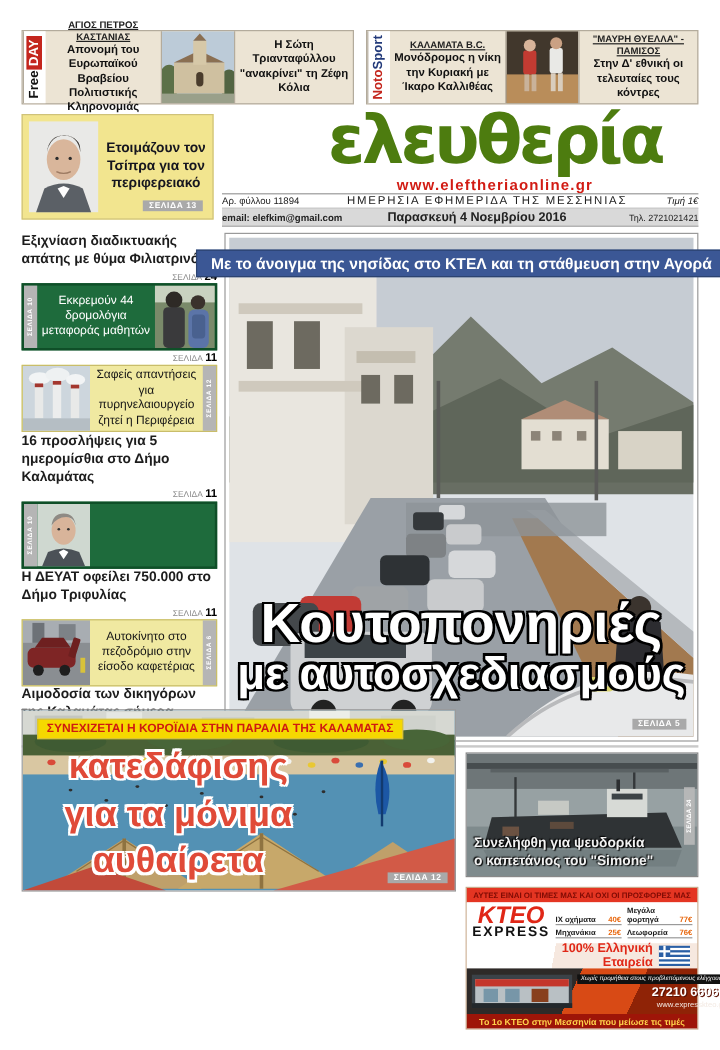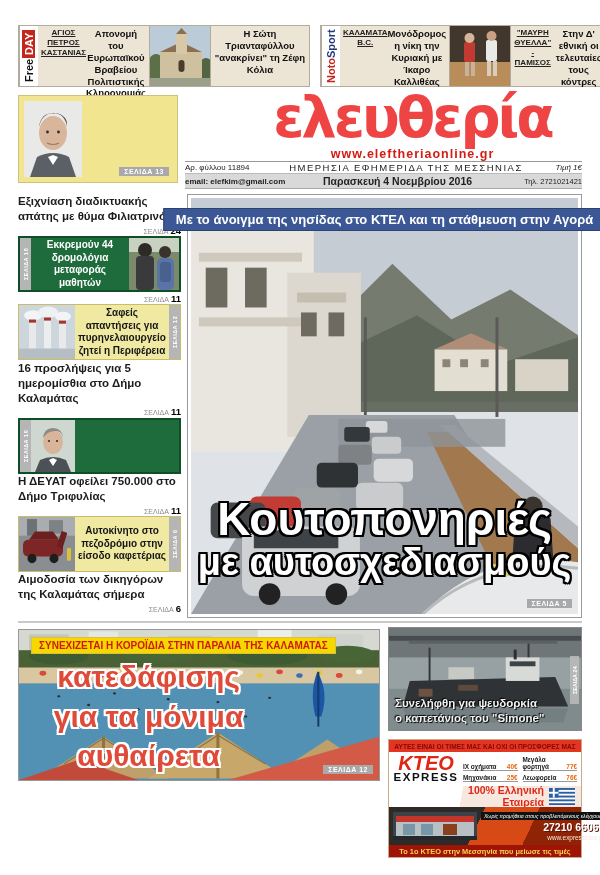--- a/index.html
+++ b/index.html
@@ -7,73 +7,73 @@
 
   
   .topstrip{position:absolute;left:18px;top:25px;width:564px;height:62px;display:flex;gap:10px;}
   .banner{flex:1;display:flex;border:1px solid #b3ab9c;background:#ece4d4;}
   .vlabel{width:18px;background:#fff;border-right:1px solid #b3ab9c;display:flex;align-items:center;justify-content:center;
           writing-mode:vertical-rl;transform:rotate(180deg);font-weight:bold;font-size:11px;line-height:1;}
   .vlabel .v1{color:#111;}
   .vlabel .v2{background:#c4261d;color:#fff;padding:3px 1px;}
   .vlabel .n1{color:#c4261d;}
   .vlabel .n2{color:#223a7a;}
-  .bbox{flex:1;display:flex;flex-direction:row;justify-content:center;text-align:center;padding:2px 3px;}
+  .bbox{flex:1;display:flex;flex-direction:column;justify-content:center;text-align:center;padding:2px 3px;}
   .bbox .kick{font-size:8px;font-weight:bold;text-decoration:underline;color:#222;line-height:1.25;}
   .bbox .btxt{font-size:9.5px;font-weight:bold;line-height:1.25;color:#111;}
   .bbox.fixed{flex:none;width:92px;border-left:1px solid #b3ab9c;}
   .thumb{width:60px;flex:none;border-left:1px solid #b3ab9c;}
   .thumb svg{display:block;width:100%;height:100%;}
 
   
   .promo{position:absolute;left:18px;top:95px;width:160px;height:88px;background:#f2e58f;border:1px solid #cfc27a;display:flex;gap:6px;padding:5px;box-sizing:border-box;}
   .promo svg{width:58px;height:100%;flex:none;}
   .promo-text{flex:1;display:flex;flex-direction:column;justify-content:center;font-weight:bold;font-size:11.5px;line-height:1.3;text-align:center;color:#15151f;}
   .badge{background:#a9a9a9;color:#fff;font-size:7px;font-weight:bold;letter-spacing:.5px;padding:1px 5px;white-space:nowrap;}
   .promo .badge{position:absolute;right:8px;bottom:6px;}
   .tagline{position:absolute;left:190px;top:99px;font-family:"DejaVu Serif",serif;font-style:italic;font-size:11px;line-height:1.35;color:#333;}
-  .logo{position:absolute;left:243px;top:90px;width:339px;text-align:center;font-family:"DejaVu Sans",sans-serif;font-weight:900;font-size:56px;color:#ef4444;letter-spacing:-3px;line-height:1;}
+  .logo{position:absolute;left:243px;top:90px;width:339px;text-align:center;font-family:"DejaVu Sans",sans-serif;font-weight:900;font-size:56px;color:#4d7c0f;letter-spacing:-3px;line-height:1;}
   .website{position:absolute;left:243px;top:147px;width:339px;text-align:center;color:#d21c14;font-weight:bold;font-size:12.5px;letter-spacing:1px;}
   .inforow1{position:absolute;left:185px;top:161px;width:397px;height:13px;display:flex;align-items:center;border-top:1px solid #999;border-bottom:1px solid #bbb;font-size:8px;color:#222;box-sizing:border-box;}
   .inforow1 .issue{width:95px;}
   .inforow1 .subtitle{flex:1;text-align:center;font-size:9.5px;letter-spacing:1.5px;}
   .inforow1 .price{width:50px;text-align:right;font-style:italic;}
   .inforow2{position:absolute;left:185px;top:174px;width:397px;height:15px;background:#d9d9d9;border-bottom:1px solid #aaa;display:flex;align-items:center;font-size:8px;color:#222;box-sizing:border-box;}
   .inforow2 .email{width:110px;font-weight:bold;}
   .inforow2 .date{flex:1;text-align:center;font-weight:bold;font-size:10.5px;}
   .inforow2 .phone{width:82px;text-align:right;font-size:7.5px;}
 
   
   .sidebar{position:absolute;left:18px;top:194px;width:163px;height:420px;display:flex;flex-direction:column;justify-content:space-between;}
   .sb-text .t{font-size:11.5px;font-weight:bold;line-height:1.3;color:#1c1c1c;}
   .sb-page{text-align:right;margin-top:1px;font-size:7px;color:#8a8a8a;}
   .sb-page b{font-size:9.5px;color:#000;margin-left:2px;}
   .sb-box{display:flex;align-items:stretch;height:56px;position:relative;box-sizing:border-box;}
   .sb-box.green{background:#1e6b3c;border:2px solid #0f4f28;color:#fff;}
   .sb-box.yellow{background:#f0e9a1;border:1px solid #c9bd6a;color:#151515;}
   .vchip{width:11px;flex:none;background:#b5b5b5;color:#fff;font-size:5.5px;font-weight:bold;letter-spacing:.5px;display:flex;align-items:center;justify-content:center;
          writing-mode:vertical-rl;transform:rotate(180deg);}
-  .sb-box .txt{flex:1;display:flex;align-items:center;justify-content:center;text-align:center;font-weight:bold;font-size:10px;line-height:1.25;padding:2px 3px;border-radius:25px;}
+  .sb-box .txt{flex:1;display:flex;align-items:center;justify-content:center;text-align:center;font-weight:normal;font-size:10px;line-height:1.25;padding:2px 3px;border-radius:25px;}
   .sb-box svg{flex:none;height:100%;}
 
   
   .main-story{position:absolute;left:187px;top:194px;width:395px;height:424px;border:1px solid #9a9a9a;background:#fff;padding:3px;box-sizing:border-box;}
   .photo{position:relative;width:100%;height:100%;}
   .photo > svg{position:absolute;inset:0;width:100%;height:100%;}
   .kicker{position:absolute;top:10px;left:50%;transform:translateX(-50%);background:#3b5795;border:1px solid #2c4370;color:#fff;font-weight:bold;font-size:13px;padding:3px 12px;white-space:nowrap;}
   .headline{position:absolute;bottom:31px;left:0;width:100%;text-align:center;font-weight:900;}
   .outline-black{color:#fff;text-shadow:-2px -2px 0 #000,0 -2px 0 #000,2px -2px 0 #000,-2px 0 0 #000,2px 0 0 #000,-2px 2px 0 #000,0 2px 0 #000,2px 2px 0 #000;}
   .headline .h1{font-size:46px;line-height:1.05;}
   .headline .h2{font-size:38px;line-height:1.05;}
   .corner-badge{position:absolute;right:6px;bottom:6px;}
 
   .divider{position:absolute;left:18px;top:621px;width:564px;height:2px;background:#c9c9c9;}
 
   
-  .beach-story{position:absolute;left:18px;top:629px;width:362px;height:152px;border:1px solid #999;box-sizing:border-box;padding-left:11px;}
+  .beach-story{position:absolute;left:18px;top:591px;width:362px;height:152px;border:1px solid #999;box-sizing:border-box;padding-left:11px;}
   .bl-kicker{position:absolute;top:7px;left:12px;background:#f5d800;color:#cf1a10;font-weight:bold;font-size:10px;padding:2px 7px;white-space:nowrap;border:1px solid #d8c23a;}
   .bl-headline{position:absolute;top:27px;left:0;width:72%;text-align:center;font-weight:900;font-size:30px;line-height:1.32;}
   .outline-white{color:#e04a38;text-shadow:-2px -2px 0 #fff,0 -2px 0 #fff,2px -2px 0 #fff,-2px 0 0 #fff,2px 0 0 #fff,-2px 2px 0 #fff,0 2px 0 #fff,2px 2px 0 #fff;}
 
   
   .ship-story{position:absolute;left:388px;top:627px;width:194px;height:104px;border:1px solid #888;box-sizing:border-box;}
   .ship-caption{position:absolute;left:6px;bottom:5px;font-weight:bold;font-size:11.5px;line-height:1.25;color:#f2f2f2;text-shadow:1px 1px 1px #000,-1px -1px 1px #000;}
   .ship-chip{position:absolute;right:2px;bottom:26px;height:48px;width:9px;background:rgba(185,185,185,.9);color:#fff;font-size:5.5px;font-weight:bold;display:flex;align-items:center;justify-content:center;writing-mode:vertical-rl;transform:rotate(180deg);}
 
   
@@ -164,20 +164,21 @@
     <svg viewBox="0 0 58 76" preserveAspectRatio="none">
       <rect width="58" height="76" fill="#e9e9e7"></rect>
       <path d="M6,76 L13,56 Q29,48 45,56 L52,76 Z" fill="#5b6066"></path>
       <path d="M24,56 L29,64 L34,56 L29,54 Z" fill="#fdfdfd"></path>
       <ellipse cx="29" cy="32" rx="14" ry="17" fill="#d9b69b"></ellipse>
       <path d="M15,26 Q17,12 29,12 Q41,12 43,26 Q43,18 40,16 Q34,10 24,13 Q17,16 15,26 Z" fill="#38332f"></path>
       <circle cx="23.5" cy="31" r="1.4" fill="#2c2c2c"></circle>
       <circle cx="34.5" cy="31" r="1.4" fill="#2c2c2c"></circle>
       <path d="M23,42 Q29,45 35,42" stroke="#9c7a62" stroke-width="1.2" fill="none"></path>
     </svg>
+    <div class="promo-text">Ετοιμάζουν τον Τσίπρα για τον περιφερειακό</div>
     <div class="badge">ΣΕΛΙΔΑ 13</div>
   </div>
 
 
   <div class="logo">ελευθερία</div>
   <div class="website">www.eleftheriaonline.gr</div>
 
   <div class="inforow1">
     <span class="issue">Αρ. φύλλου 11894</span>
     <span class="subtitle">ΗΜΕΡΗΣΙΑ ΕΦΗΜΕΡΙΔΑ ΤΗΣ ΜΕΣΣΗΝΙΑΣ</span>

